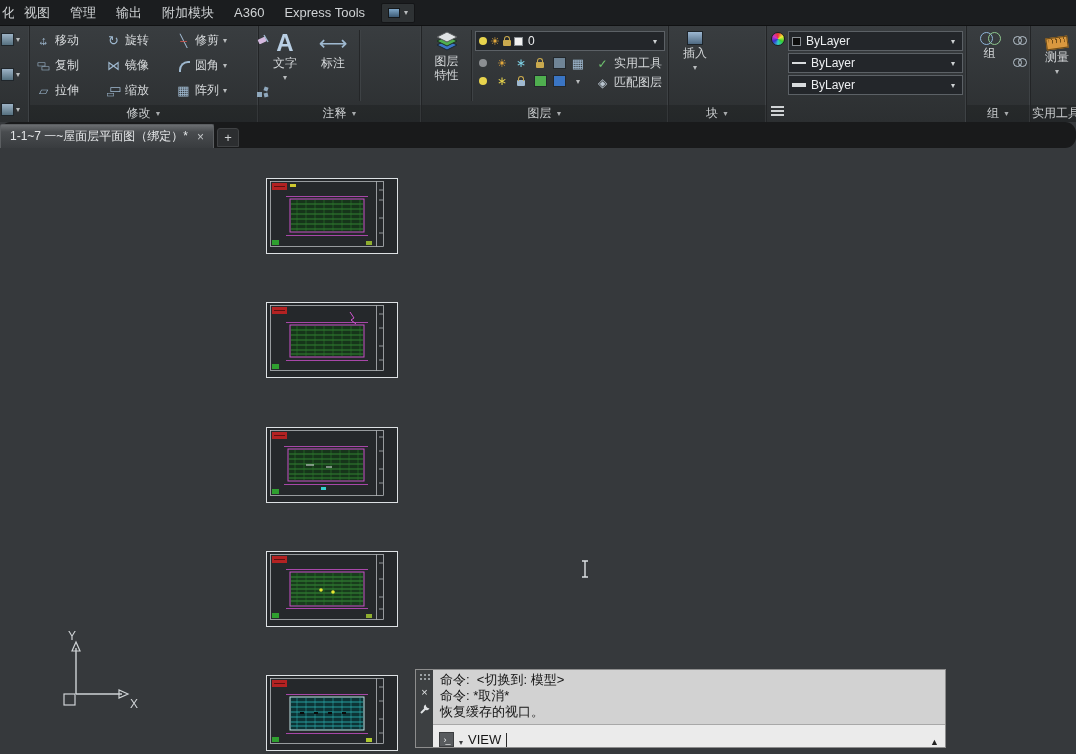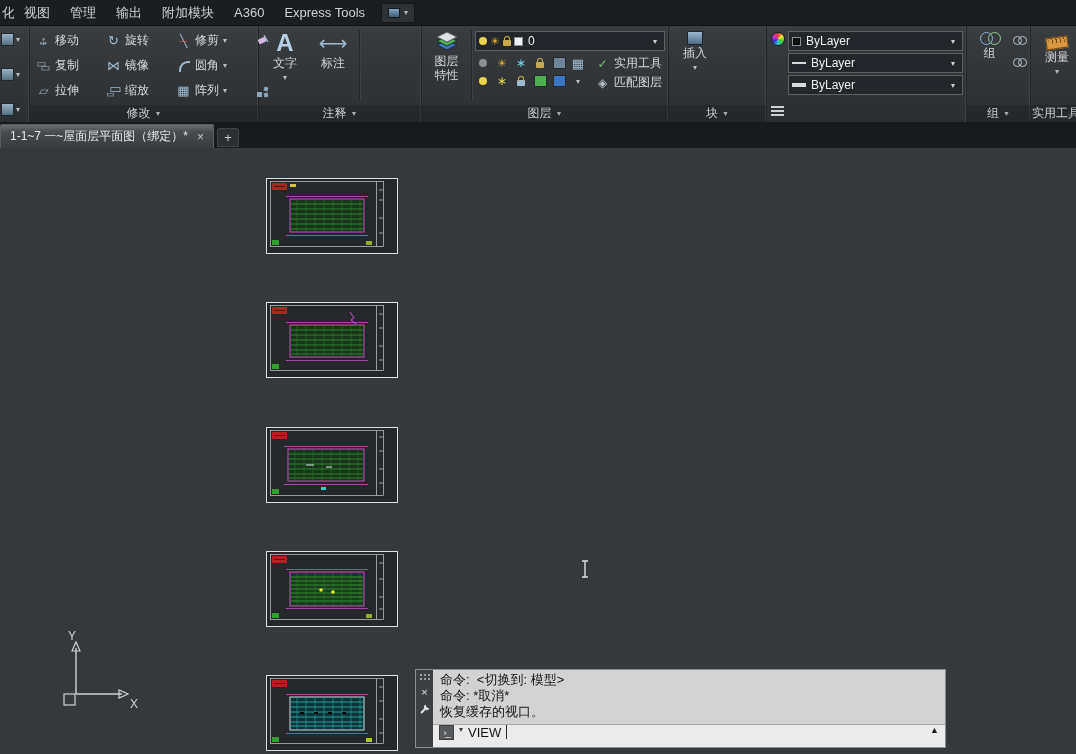--- a/index.html
+++ b/index.html
@@ -109,21 +109,21 @@
   .ruler { width:22px; height:12px; background:#d9983f; border:1px solid #704d18;
     position:relative; transform:rotate(-8deg); margin-top:6px; }
   .ruler::before { content:""; position:absolute; left:2px; top:0; right:2px; height:5px;
     background:repeating-linear-gradient(90deg,transparent 0 3px,#704d18 3px 4px); }
   .blockbox { width:16px; height:14px; background:linear-gradient(#9db8d2,#4f6a82); border:1px solid #1d2328; }
   .minisq { width:13px; height:12px; background:#6f8496; border:1px solid #23282c; }
   .pencil::before { content:"\270E"; color:#d9c26a; }
   .brushsvg, .lpsvg { display:block; }
 
   
-  .filetabs { height:26px; background:#191a1b; display:flex; align-items:flex-end; padding-left:0; }
+  .filetabs { height:26px; background:#191a1b; display:flex; align-items:flex-end; padding-left:0;border-radius:11px; }
   .ftab { height:24px; display:flex; align-items:center; gap:9px; padding:0 9px;
     font-size:12px; color:#e4e6e8; background:linear-gradient(#6b6e71,#494c4f 30%,#393c3f);
     border:1px solid #5b5e61; border-bottom:none; border-radius:2px 2px 0 0; }
   .ftab .close { color:#c3c6c8; font-size:12px; line-height:12px; cursor:default; }
   .ftab .close::before { content:"\00D7"; }
   .ftab-plus { width:22px; height:19px; margin-left:3px; margin-bottom:1px; background:#2c2e30;
     border:1px solid #404244; border-radius:3px 3px 0 0; display:flex; align-items:center;
     justify-content:center; color:#cfd2d4; font-size:13px; }
 
   
@@ -136,21 +136,21 @@
   .cmd-side { width:17px; background:#3d4042; display:flex; flex-direction:column;
     align-items:center; gap:5px; padding-top:3px; flex:none; }
   .grip { width:11px; height:9px;
     background:radial-gradient(#9aa0a4 1px, transparent 1.2px); background-size:4px 4px; }
   .cmd-x { color:#e3e5e6; font-size:11px; line-height:11px; }
   .cmd-x::before { content:"\00D7"; }
   .cmd-main { flex:1; display:flex; flex-direction:column; min-width:0; }
   .cmd-history { flex:1; padding:2px 7px 0; line-height:16px; }
   .cmd-line { white-space:pre; }
   .cmd-input { height:23px; background:#ebebeb; border-top:1px solid #a8a8a8;
-    display:flex; align-items:flex-start; gap:5px; padding:0 6px; }
+    display:flex; align-items:flex-end; gap:5px; padding:0 6px; }
   .prompt-ic { width:15px; height:15px; background:#585b5e; border:1px solid #3c3e40;
     color:#f0f2f3; font-size:9px; display:flex; align-items:center; justify-content:center; }
   .prompt-ic::before { content:"\203A\005F"; letter-spacing:-1px; }
   .recent-dd { font-size:8px; color:#3c3e40; }
   .recent-dd::before { content:"\25BE"; }
   .caret { width:1px; height:14px; background:#2a2a2a; }
   .expand { margin-left:auto; font-size:9px; color:#222; }
   .expand::before { content:"\25B2"; }
 
   .ucs { position:absolute; left:48px; top:482px; }

